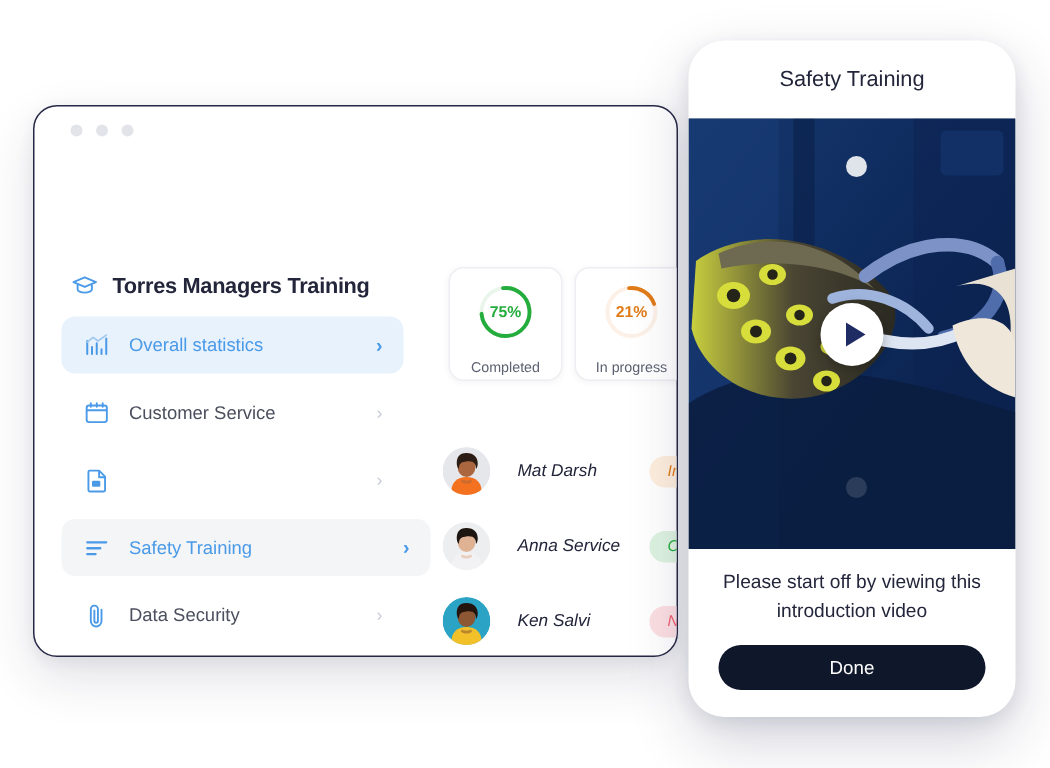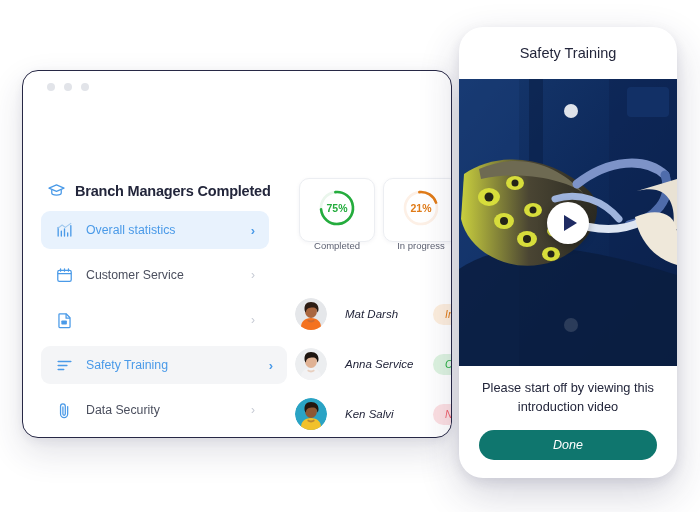--- a/index.html
+++ b/index.html
@@ -42,21 +42,21 @@
   .nav-ico { width: 19px; height: 19px; flex: 0 0 19px; margin-right: 12px; display: block; }
   .nav-label { font-size: 12.3px; color: #4b4f5e; white-space: nowrap; }
   .nav-item.active-blue .nav-label,
   .nav-item.active-gray .nav-label { color: #4a9ae8; }
   .chev { position: absolute; right: 14px; top: 50%; transform: translateY(-50%); font-size: 12px; color: #c6cad4; line-height: 1; }
   .nav-item.active-blue .chev, .nav-item.active-gray .chev { color: #4a9ae8; font-size: 13px; font-weight: bold; }
 
   
   .stats { position: absolute; left: 276px; top: 107px; display: flex; gap: 8px; }
   .stat-card {
-    width: 76px; height: 64px; background: #fff;
+    width: 76px; height: 76px; background: #fff;
     border: 1px solid #eceef2; border-radius: 10px;
     box-shadow: 0 1px 4px rgba(40,42,80,.05);
     display: flex; flex-direction: column; align-items: center;
     padding-top: 9px;
   }
   .ring { position: relative; width: 40px; height: 40px; }
   .ring svg { display: block; transform: rotate(-96deg); }
   .ring-val {
     position: absolute; inset: 0; display: flex; align-items: center; justify-content: center;
     font-size: 10.5px; font-weight: bold;
@@ -96,23 +96,23 @@
     display: flex; align-items: center; justify-content: center;
     box-shadow: 0 2px 8px rgba(0,0,0,.25);
   }
   .tri { width: 0; height: 0; border-left: 13px solid #1f2b63; border-top: 8px solid transparent; border-bottom: 8px solid transparent; margin-left: 4px; }
   .phone-msg {
     margin-top: 13px; text-align: center; font-size: 12.8px; color: #23263b;
     line-height: 1.45; padding: 0 18px;
   }
   .done-btn {
     position: absolute; left: 20px; right: 20px; bottom: 18px; height: 30px;
-    border-radius: 15px; background: #0f766e; color: #fff;
+    border-radius: 15px; background: #0f172a; color: #fff;
     display: flex; align-items: center; justify-content: center;
-    font-size: 12.5px; border: none; cursor: pointer; font-style: italic;
+    font-size: 12.5px; border: none; cursor: pointer;
   }
 </style>
 </head>
 <body>
 
 <div class="stage">
 
   <div class="desktop-window">
 
     <div class="titlebar">
@@ -121,21 +121,21 @@
       <span class="dot d3"></span>
     </div>
 
     <div class="win-header">
       <span>
         <svg class="cap-icon" viewBox="0 0 24 24" fill="none">
           <path d="M2.5 9 12 5l9.5 4-9.5 4-9.5-4Z" stroke="#4a9ae8" stroke-width="1.6" stroke-linejoin="round"></path>
           <path d="M6 11v4.2c0 1.4 2.7 2.6 6 2.6s6-1.2 6-2.6V11" stroke="#4a9ae8" stroke-width="1.6" stroke-linejoin="round"></path>
         </svg>
       </span>
-      <span class="win-title">Branch Managers Completed</span>
+      <span class="win-title">Torres Managers Training</span>
     </div>
 
     <div class="sidebar">
 
       <div class="nav-item active-blue">
         <span>
           <svg class="nav-ico" viewBox="0 0 24 24" fill="none">
             <path d="M4 19V8M8 19v-6M12 19v-9M16 19v-4M20 19V6" stroke="#4a9ae8" stroke-width="1.7" stroke-linecap="round"></path>
             <path d="M4 9l5-4 4 3 7-5" stroke="#9fc8ee" stroke-width="1.4" stroke-linecap="round" stroke-linejoin="round"></path>
           </svg>

